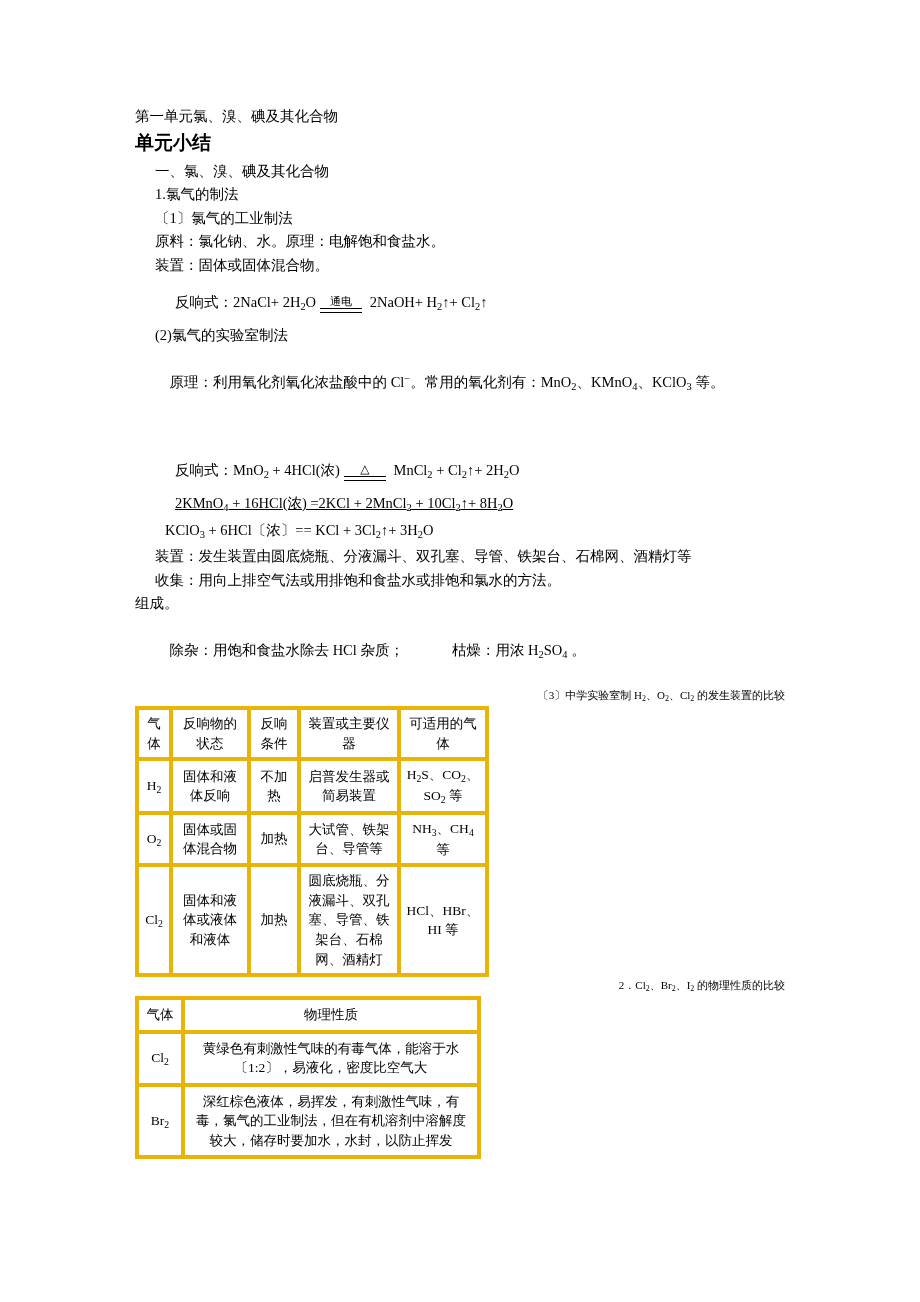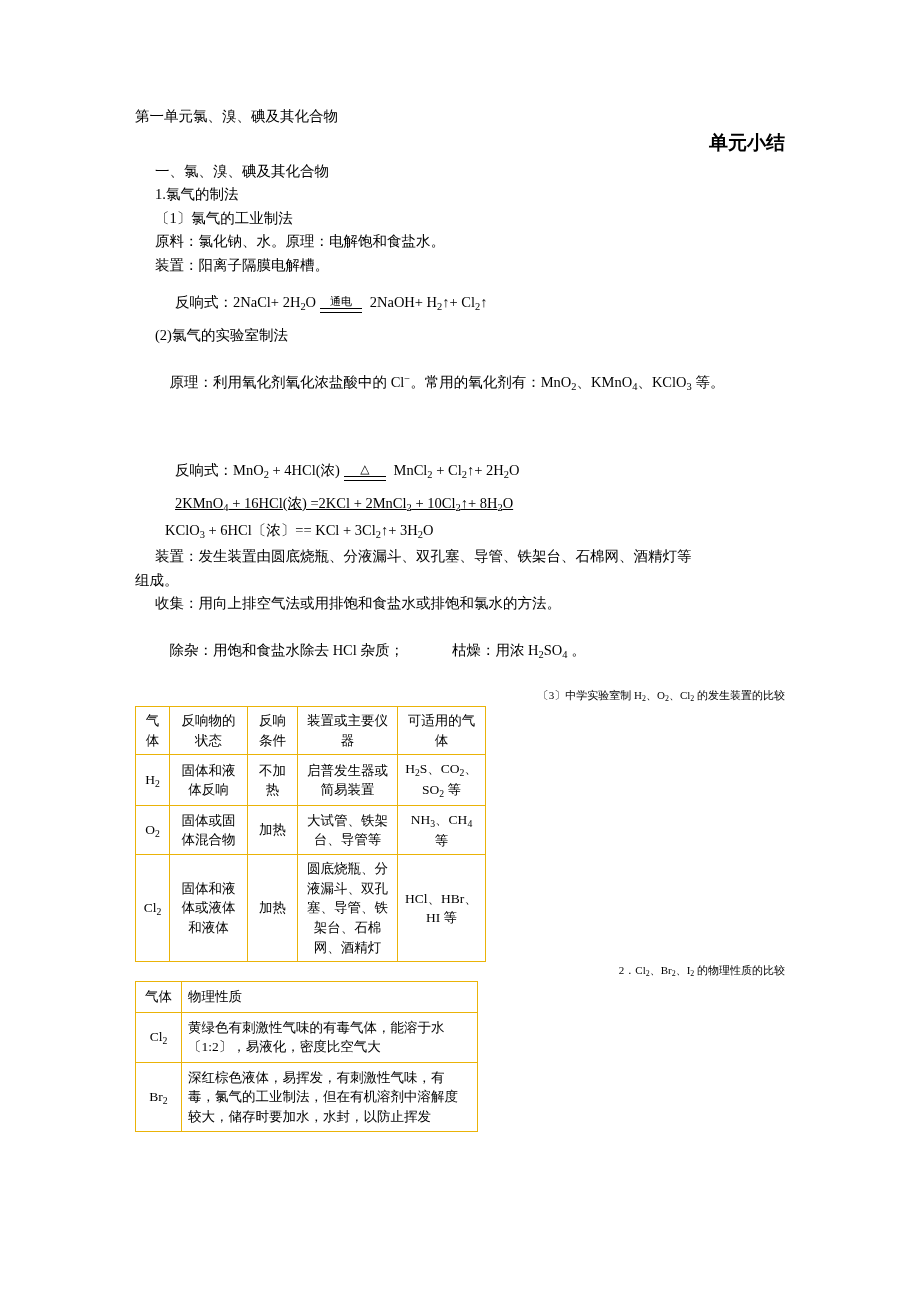--- a/index.html
+++ b/index.html
@@ -29,21 +29,20 @@
   .doc-title {
     font-size: 14.5px;
     line-height: 1.55;
     margin-bottom: 2px;
   }
   .section-title {
     font-size: 19px;
     font-weight: bold;
     line-height: 1.5;
     margin: 2px 0 2px 0;
-    text-align: right;
   }
   .indent1 { padding-left: 20px; }
   .indent2 { padding-left: 20px; }
   .eq-line {
     font-size: 14.5px;
     line-height: 1.6;
     padding-left: 40px;
     margin: 14px 0 8px 0;
   }
   .eq-line2 {
@@ -84,31 +83,31 @@
   }
   .cond-tri .top { font-size: 12px; }
 
   
   table.grid {
     border-collapse: collapse;
     margin-left: 0px;
     table-layout: fixed;
   }
   table.grid td {
-    border: 1px solid #eab308;
+    border: 4px solid #eab308;
     font-size: 13.5px;
     line-height: 1.45;
     padding: 4px 5px;
     vertical-align: middle;
     text-align: center;
   }
   table.t1 { width: 350px; }
   table.t2 { width: 342px; }
   table.t2 td.lbl { width: 46px; text-align: center; }
-  table.t2 td.desc { text-align: left; padding: 5px 6px; }
+  table.t2 td.desc { text-align: center; padding: 5px 6px; }
   .tbl-wrap { padding-left: 0px; }
   .table-caption {
     font-size: 11px;
     line-height: 1.6;
     padding-left: 30px;
     text-align: right;
   }
 </style>
 </head>
 <body>
@@ -118,21 +117,21 @@
   <div class="doc-title">第一单元氯、溴、碘及其化合物</div>
 
   <div class="section-title">单元小结</div>
 
   <div class="line indent1">一、氯、溴、碘及其化合物</div>
 
   <div class="line indent2">1.氯气的制法</div>
 
   <div class="line indent2">〔1〕氯气的工业制法</div>
   <div class="line indent2">原料：氯化钠、水。原理：电解饱和食盐水。</div>
-  <div class="line indent2">装置：阳离子隔膜电解槽。</div>
+  <div class="line indent2">装置：固体或固体混合物。</div>
 
   <div class="eq-line">
     <span>反响式：2NaCl+ 2H</span><sub>2</sub><span>O</span><span class="cond"><span class="top">通电</span><span class="bar"></span></span><span> 2NaOH+ H</span><sub>2</sub><span>↑+ Cl</span><sub>2</sub><span>↑</span>
   </div>
 
   <div class="line indent2">(2)氯气的实验室制法</div>
 
   <div class="line indent2">
     <span>原理：利用氧化剂氧化浓盐酸中的 Cl</span><sup>−</sup><span>。常用的氧化剂有：MnO</span><sub>2</sub><span>、KMnO</span><sub>4</sub><span>、KClO</span><sub>3</sub><span> 等。</span>
   </div>
@@ -145,22 +144,22 @@
 
   <div class="eq-line2">
     2KMnO<sub>4</sub> + 16HCl(浓)  =2KCl + 2MnCl<sub>2</sub> + 10Cl<sub>2</sub>↑+ 8H<sub>2</sub>O
   </div>
 
   <div class="eq-line3">
     KClO<sub>3</sub> + 6HCl〔浓〕== KCl + 3Cl<sub>2</sub>↑+ 3H<sub>2</sub>O
   </div>
 
   <div class="line indent2">装置：发生装置由圆底烧瓶、分液漏斗、双孔塞、导管、铁架台、石棉网、酒精灯等</div>
+  <div class="line indent2">收集：用向上排空气法或用排饱和食盐水或排饱和氯水的方法。</div>
   <div class="line">组成。</div>
-  <div class="line indent2">收集：用向上排空气法或用排饱和食盐水或排饱和氯水的方法。</div>
 
   <div class="line indent2">
     <span>除杂：用饱和食盐水除去 HCl 杂质；</span><span style="display:inline-block;width:48px"></span><span>枯燥：用浓 H</span><sub>2</sub><span>SO</span><sub>4</sub><span> 。</span>
   </div>
 
   <div class="table-caption">
     <span>〔3〕中学实验室制 H</span><sub>2</sub><span>、O</span><sub>2</sub><span>、Cl</span><sub>2</sub><span> 的发生装置的比较</span>
   </div>
 
   <div class="tbl-wrap">

